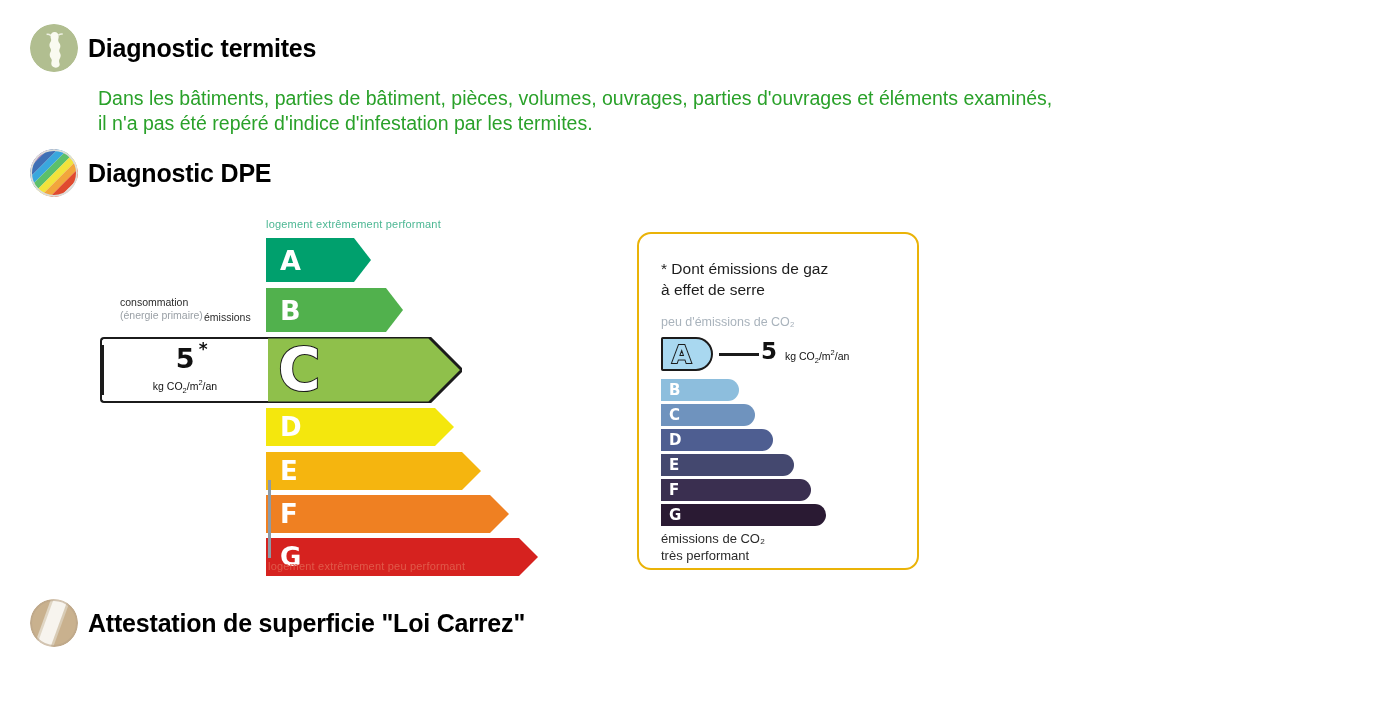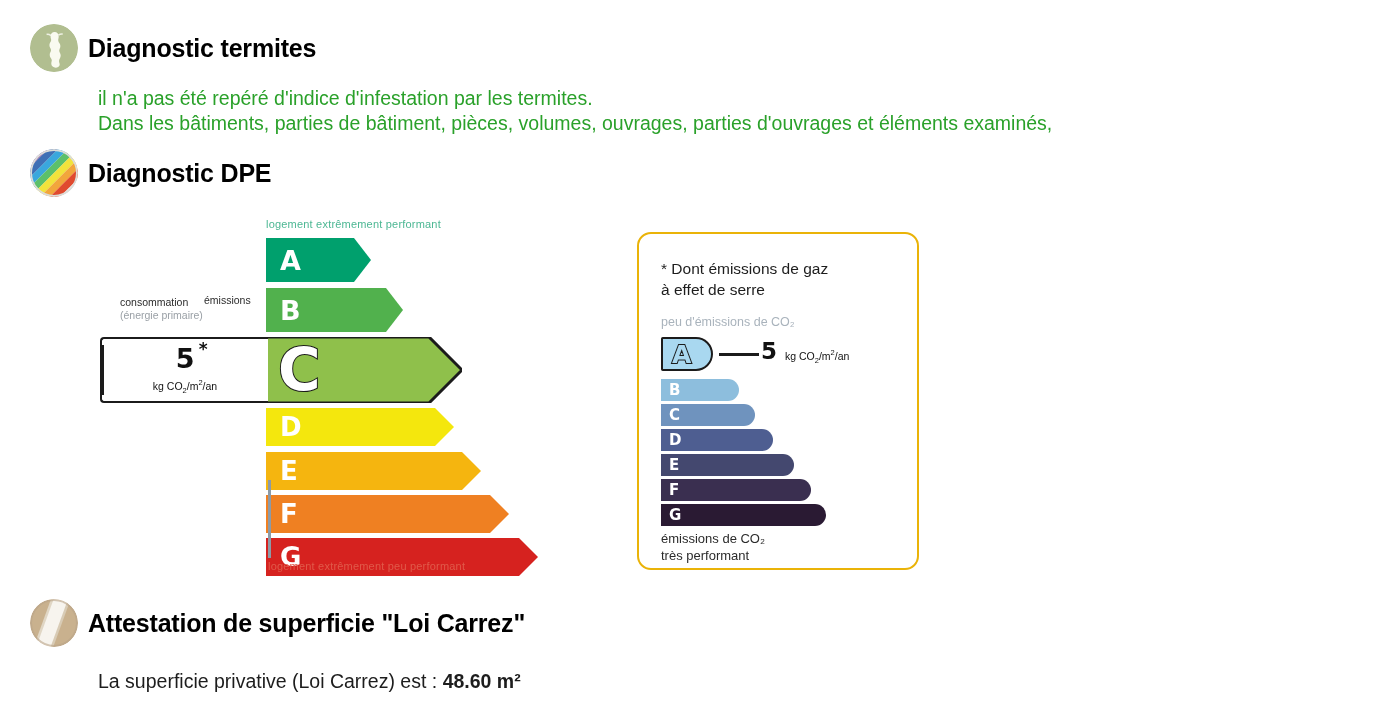--- a/index.html
+++ b/index.html
@@ -120,21 +120,21 @@
   .vb-unit sub { font-size: 7.5px; }
   .vb-unit sup { font-size: 7.5px; }
 
   #label-conso {
     position:absolute; left: 20px; top: 84px;
     font-size: 10.5px; line-height: 12.5px; color:#2b2b2b;
     white-space: nowrap; text-align:left;
   }
   #label-conso .sub { color:#9aa0a6; }
   #label-emis {
-    position:absolute; left: 104px; top: 82px;
+    position:absolute; left: 104px; top: 99px;
     font-size: 10.5px; color:#2b2b2b; white-space: nowrap;
   }
 
   
   #side-rule {
     position: absolute; left: 168px; top: 268px;
     width: 3px; height: 78px; background: #8d9aa6;
   }
 
   
@@ -220,22 +220,22 @@
         <circle cx="24" cy="24" r="24" fill="#aab98a"></circle>
         <circle cx="24" cy="24" r="24" fill="#b7c396" opacity=".55"></circle>
         <path d="M24.5 8c2.6 0 4.2 2.1 4.2 4.6 0 1.7-.7 3-.4 4.3.4 1.7 2.1 2.6 2.1 5.1 0 2.1-1.3 3.2-1.2 4.7.1 1.8 1.6 2.8 1.5 5.1-.1 2.3-1.7 3.4-1.7 5.1 0 1.9 1.1 2.6.6 4.3-.5 1.6-2.1 2.5-3.9 2.5-2.5 0-4.2-1.6-4.4-3.6-.2-1.8.7-2.7.4-4.3-.3-1.8-2-2.6-2-4.9 0-2.2 1.4-3.1 1.3-4.8-.1-1.8-1.7-2.7-1.6-5 .1-2.2 1.8-3.2 1.8-5 0-1.4-.8-2.5-.6-4.2C20.9 9.7 22.4 8 24.5 8z" fill="#fdfdf6" opacity=".95"></path>
         <path d="M21 11.5c-1.6-1.1-3.3-1.6-4.4-1.1M28.4 11.2c1.6-1.1 3.3-1.5 4.3-1" stroke="#fdfdf6" stroke-width="1.6" fill="none" opacity=".8"></path>
       </svg>
     </span>
     <span class="sec-title">Diagnostic termites</span>
   </div>
 
   <div id="termites-body">
+    <div>Dans les bâtiments, parties de bâtiment, pièces, volumes, ouvrages, parties d'ouvrages et éléments examinés,</div>
     <div>il n'a pas été repéré d'indice d'infestation par les termites.</div>
-    <div>Dans les bâtiments, parties de bâtiment, pièces, volumes, ouvrages, parties d'ouvrages et éléments examinés,</div>
   </div>
 
   <div class="section-head" id="dpe-section">
     <span class="sec-icon">
       <svg viewBox="0 0 48 48" width="48" height="48">
         <defs>
           <clipPath id="circclip">
               <circle cx="24" cy="24" r="24"></circle>
             </clipPath>
         </defs>
@@ -386,17 +386,14 @@
             <rect x="13" y="-14" width="2.5" height="76" fill="#e0d6c4"></rect>
             <rect x="29" y="-14" width="2.5" height="76" fill="#d8cbb5"></rect>
           </g>
           <circle cx="24" cy="24" r="23" fill="none" stroke="#b9a488" stroke-width="2" opacity=".6"></circle>
         </g>
       </svg>
     </span>
     <span class="sec-title">Attestation de superficie "Loi Carrez"</span>
   </div>
 
-  <div id="carrez-body">
-    <span>La superficie privative (Loi Carrez) est : </span><b>48.60 m²</b>
-  </div>
 
 </div>
 
 </body></html>

